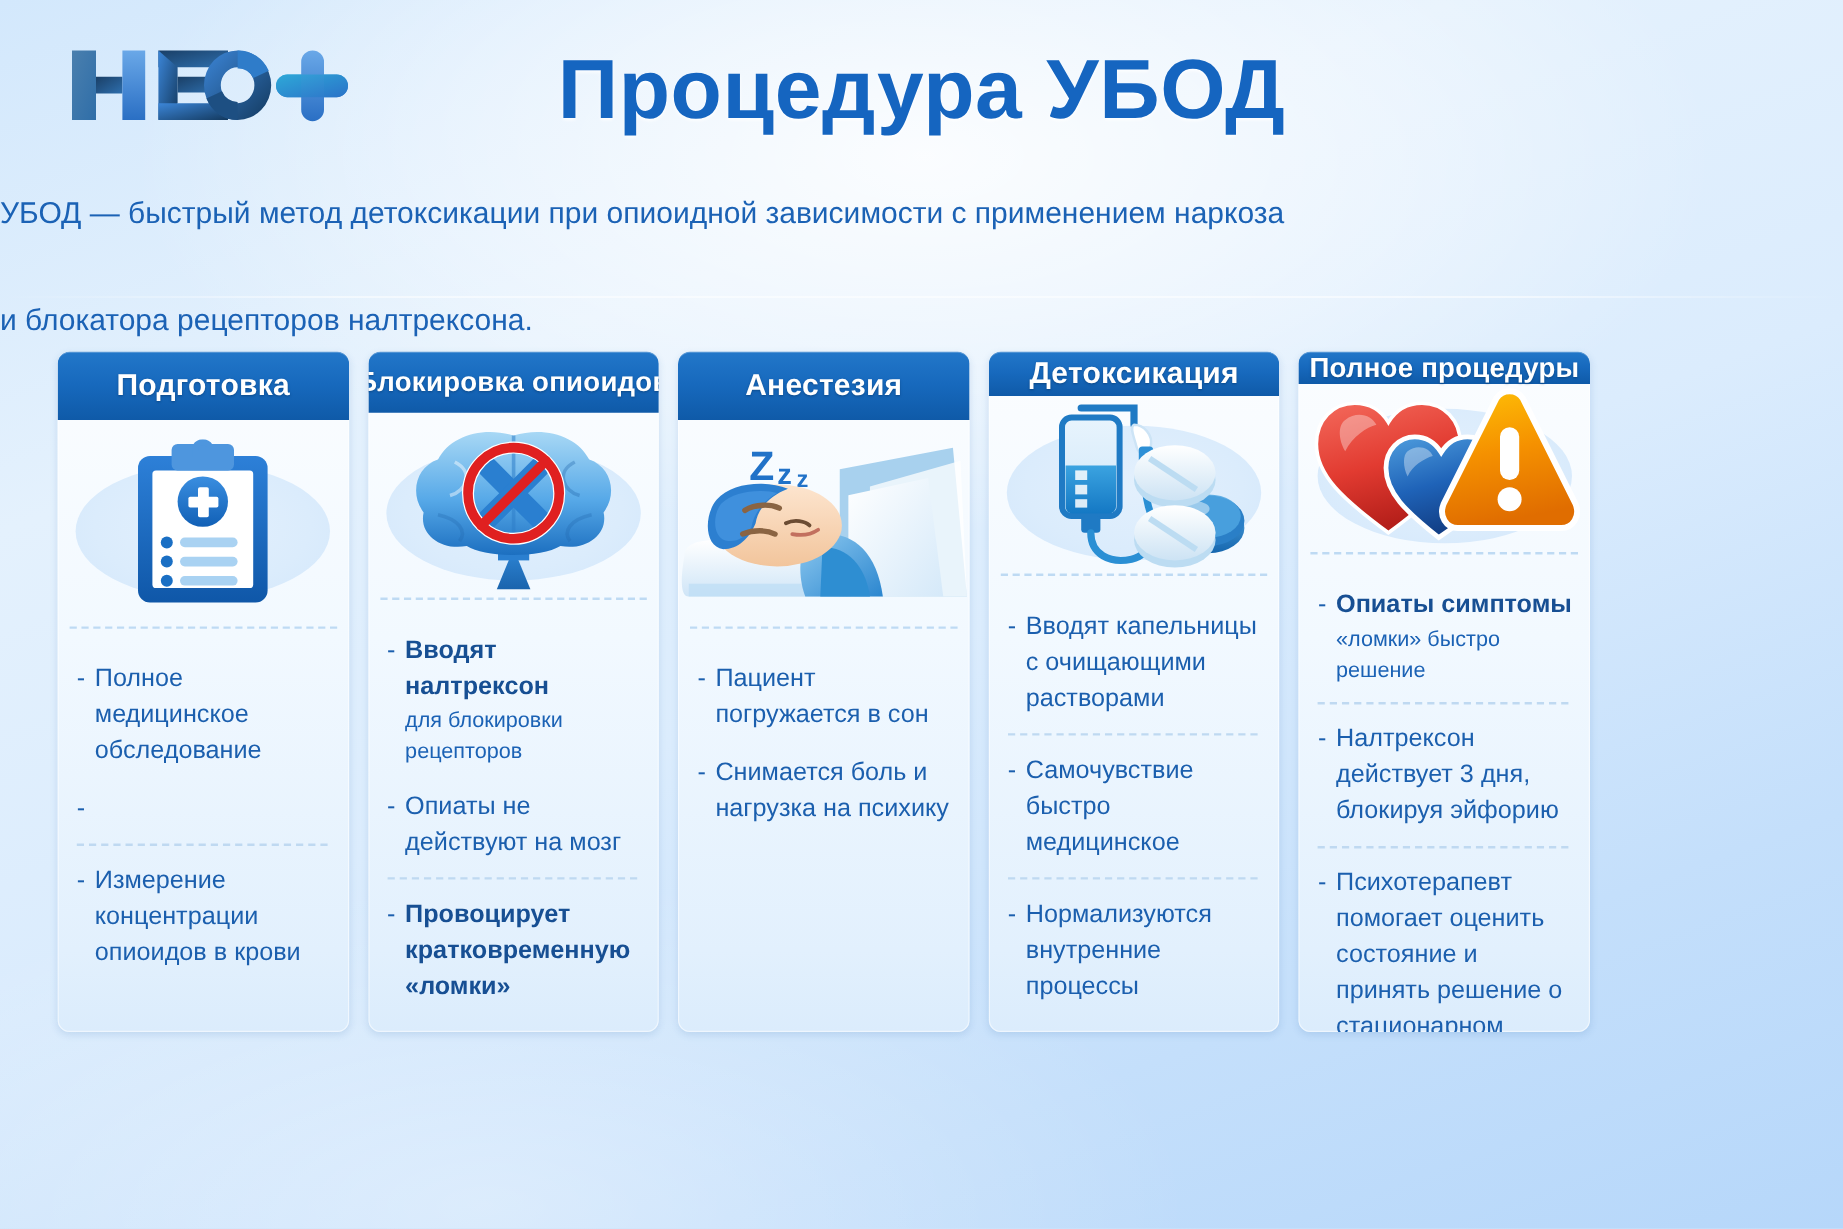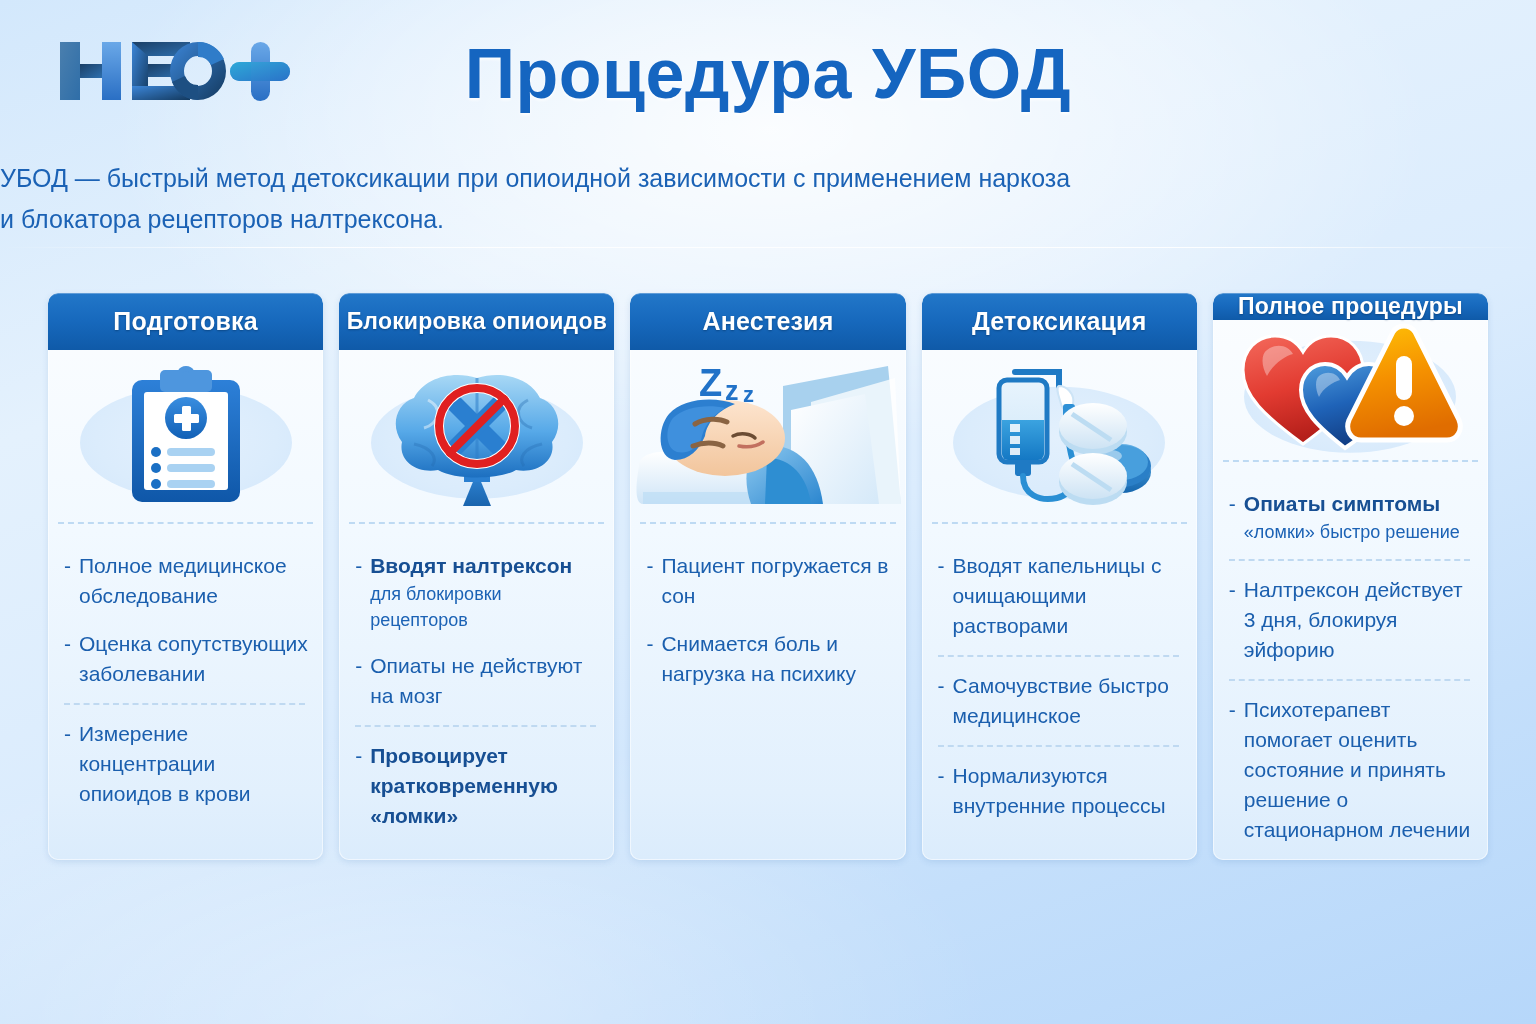--- a/index.html
+++ b/index.html
@@ -60,35 +60,35 @@
   }
 
   .subtitle {
     position: absolute;
     left: 0; right: 0; top: 158px;
     text-align: left;
     font-size: 25px;
     line-height: 41px;
     color: #1b62b5;
   }
-  .subtitle .l2 { display: block; }
+  .subtitle .l2 { display: block; margin-top: 48px; }
 
   .header-rule {
     position: absolute;
     left: 0; right: 0; top: 247px;
     height: 1px;
     background: linear-gradient(to right, rgba(255,255,255,0) 0%, rgba(255,255,255,0.85) 18%, rgba(255,255,255,0.9) 82%, rgba(255,255,255,0) 100%);
   }
 
   
   .cards {
     position: absolute;
     left: 48px;
     top: 293px;
-    width: 1440px;
+    width: 1277px;
     display: flex;
     gap: 16px;
   }
 
   .card {
     flex: 1 1 0;
     height: 567px;
     display: flex;
     flex-direction: column;
     border-radius: 10px;
@@ -274,21 +274,20 @@
         </svg>
       </div>
       <div class="divider"></div>
       <div class="bullets">
         <div class="bullet">
           <span class="dash">-</span>
           <span class="btext">Полное медицинское обследование</span>
         </div>
         <div class="bullet">
           <span class="dash">-</span>
-          <span class="btext">Оценка сопутствующих заболевании</span>
         </div>
         <div class="sep"></div>
         <div class="bullet">
           <span class="dash">-</span>
           <span class="btext">Измерение концентрации опиоидов в крови</span>
         </div>
       </div>
     </div>
 
     <div class="card">

